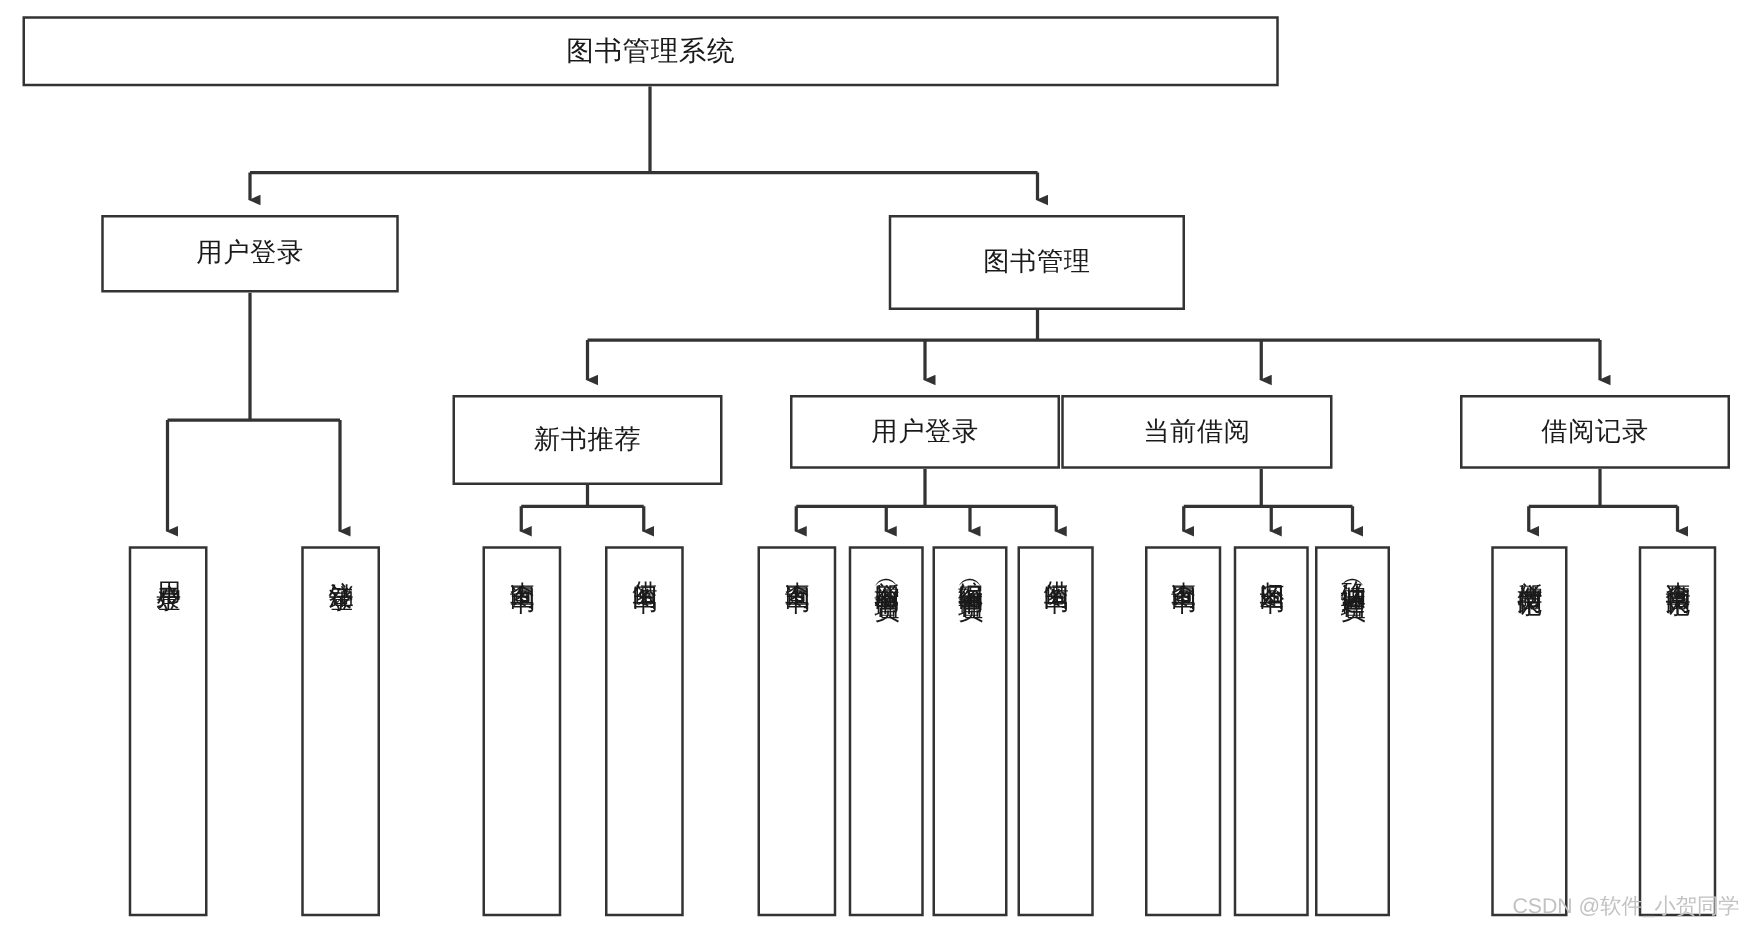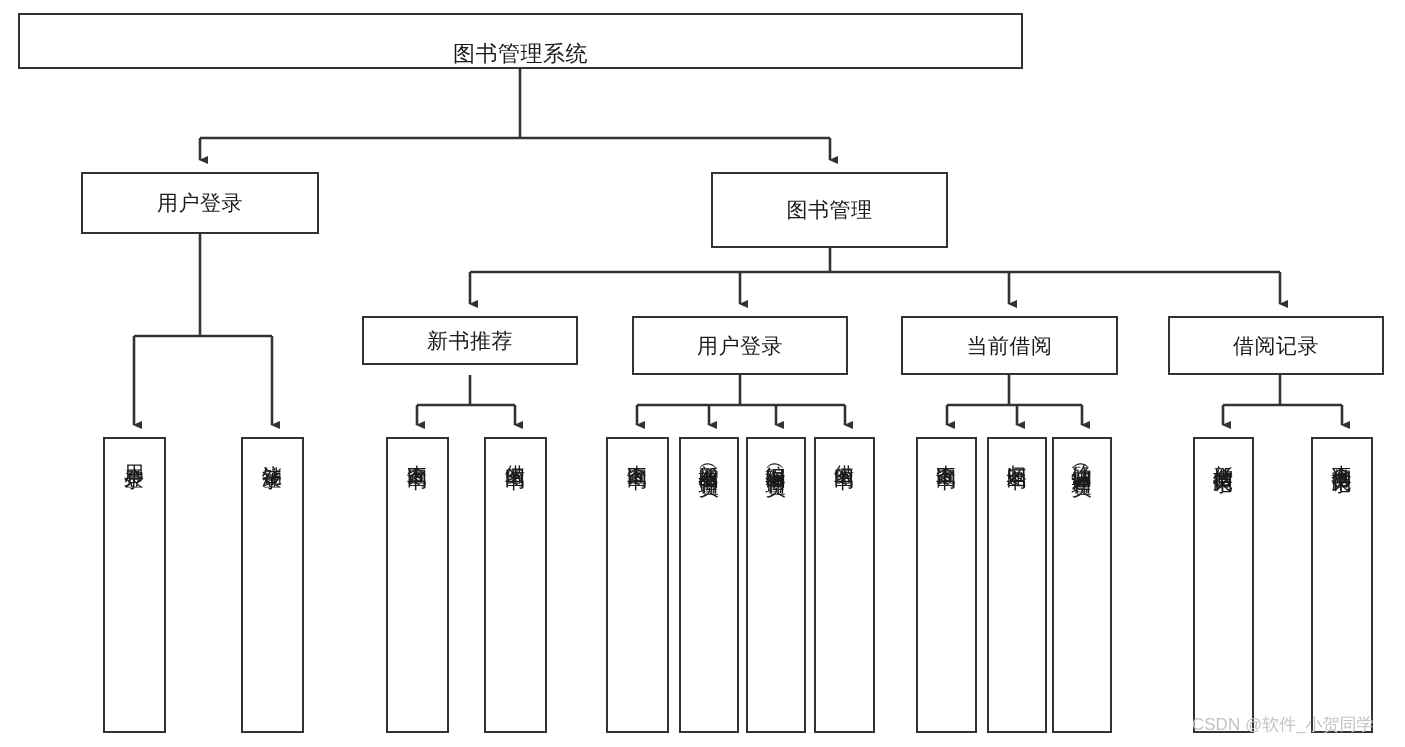--- a/index.html
+++ b/index.html
@@ -121,38 +121,38 @@
       <line x1="1017" y1="405" x2="1017" y2="425" marker-end="url(#arrowhead)"></line>
       <line x1="1082" y1="405" x2="1082" y2="425" marker-end="url(#arrowhead)"></line>
 
       <line x1="1280" y1="375" x2="1280" y2="405"></line>
       <line x1="1223" y1="405" x2="1342" y2="405"></line>
       <line x1="1223" y1="405" x2="1223" y2="425" marker-end="url(#arrowhead)"></line>
       <line x1="1342" y1="405" x2="1342" y2="425" marker-end="url(#arrowhead)"></line>
     </g>
   </svg>
 
-  <div class="node horiz root" style="left: 18px; top: 13px; width: 1005px; height: 56px; border-color: rgb(51, 51, 51); background: rgb(255, 255, 255); color: rgb(26, 26, 26); align-items: flex-end;">
+  <div class="node horiz root" style="left: 18px; top: 13px; width: 1005px; height: 56px; border-color: rgb(51, 51, 51); background: rgb(255, 255, 255); color: rgb(26, 26, 26);">
     <span class="node-label">图书管理系统</span>
   </div>
 
   <div class="node horiz" style="left: 81px; top: 172px; width: 238px; height: 62px; border-color: rgb(51, 51, 51); background: rgb(255, 255, 255); color: rgb(26, 26, 26);">
     <span class="node-label">用户登录</span>
   </div>
   <div class="node horiz" style="left: 711px; top: 172px; width: 237px; height: 76px; border-color: rgb(51, 51, 51); background: rgb(255, 255, 255); color: rgb(26, 26, 26);">
     <span class="node-label">图书管理</span>
   </div>
 
-  <div class="node horiz" style="left: 362px; top: 316px; width: 216px; height: 49px; border-color: rgb(51, 51, 51); background: rgb(255, 255, 255); color: rgb(26, 26, 26);">
+  <div class="node horiz" style="left: 362px; top: 316px; width: 216px; height: 72px; border-color: rgb(51, 51, 51); background: rgb(255, 255, 255); color: rgb(26, 26, 26);">
     <span class="node-label">新书推荐</span>
   </div>
   <div class="node horiz" style="left: 632px; top: 316px; width: 216px; height: 59px; border-color: rgb(51, 51, 51); background: rgb(255, 255, 255); color: rgb(26, 26, 26);">
     <span class="node-label">用户登录</span>
   </div>
-  <div class="node horiz" style="left: 901px; top: 316px; width: 217px; height: 59px; border-color: rgb(51, 51, 51); background: rgb(255, 255, 255); color: rgb(26, 26, 26);">
+  <div class="node horiz" style="left: 849px; top: 316px; width: 217px; height: 59px; border-color: rgb(51, 51, 51); background: rgb(255, 255, 255); color: rgb(26, 26, 26);">
     <span class="node-label">当前借阅</span>
   </div>
   <div class="node horiz" style="left: 1168px; top: 316px; width: 216px; height: 59px; border-color: rgb(51, 51, 51); background: rgb(255, 255, 255); color: rgb(26, 26, 26);">
     <span class="node-label">借阅记录</span>
   </div>
 
   <div class="node vert" style="left: 103px; top: 437px; width: 63px; height: 296px; border-color: rgb(51, 51, 51); background: rgb(255, 255, 255); color: rgb(26, 26, 26);">
     <span class="node-label">用户登录</span>
   </div>
   <div class="node vert" style="left: 241px; top: 437px; width: 63px; height: 296px; border-color: rgb(51, 51, 51); background: rgb(255, 255, 255); color: rgb(26, 26, 26);">
@@ -185,15 +185,15 @@
   <div class="node vert" style="left: 1052px; top: 437px; width: 60px; height: 296px; border-color: rgb(51, 51, 51); background: rgb(255, 255, 255); color: rgb(26, 26, 26);">
     <span class="node-label">确认归还（管理员）</span>
   </div>
   <div class="node vert" style="left: 1193px; top: 437px; width: 61px; height: 296px; border-color: rgb(51, 51, 51); background: rgb(255, 255, 255); color: rgb(26, 26, 26);">
     <span class="node-label">新增借阅记录</span>
   </div>
   <div class="node vert" style="left: 1311px; top: 437px; width: 62px; height: 296px; border-color: rgb(51, 51, 51); background: rgb(255, 255, 255); color: rgb(26, 26, 26);">
     <span class="node-label">查询借阅记录</span>
   </div>
 
-  <div id="watermark" style="color: rgb(194, 194, 194);">CSDN @软件_小贺同学</div>
+  <div id="watermark" style="color: rgb(194, 194, 194); margin-left: 18px;">CSDN @软件_小贺同学</div>
 
 </div>
 
 </body></html>

